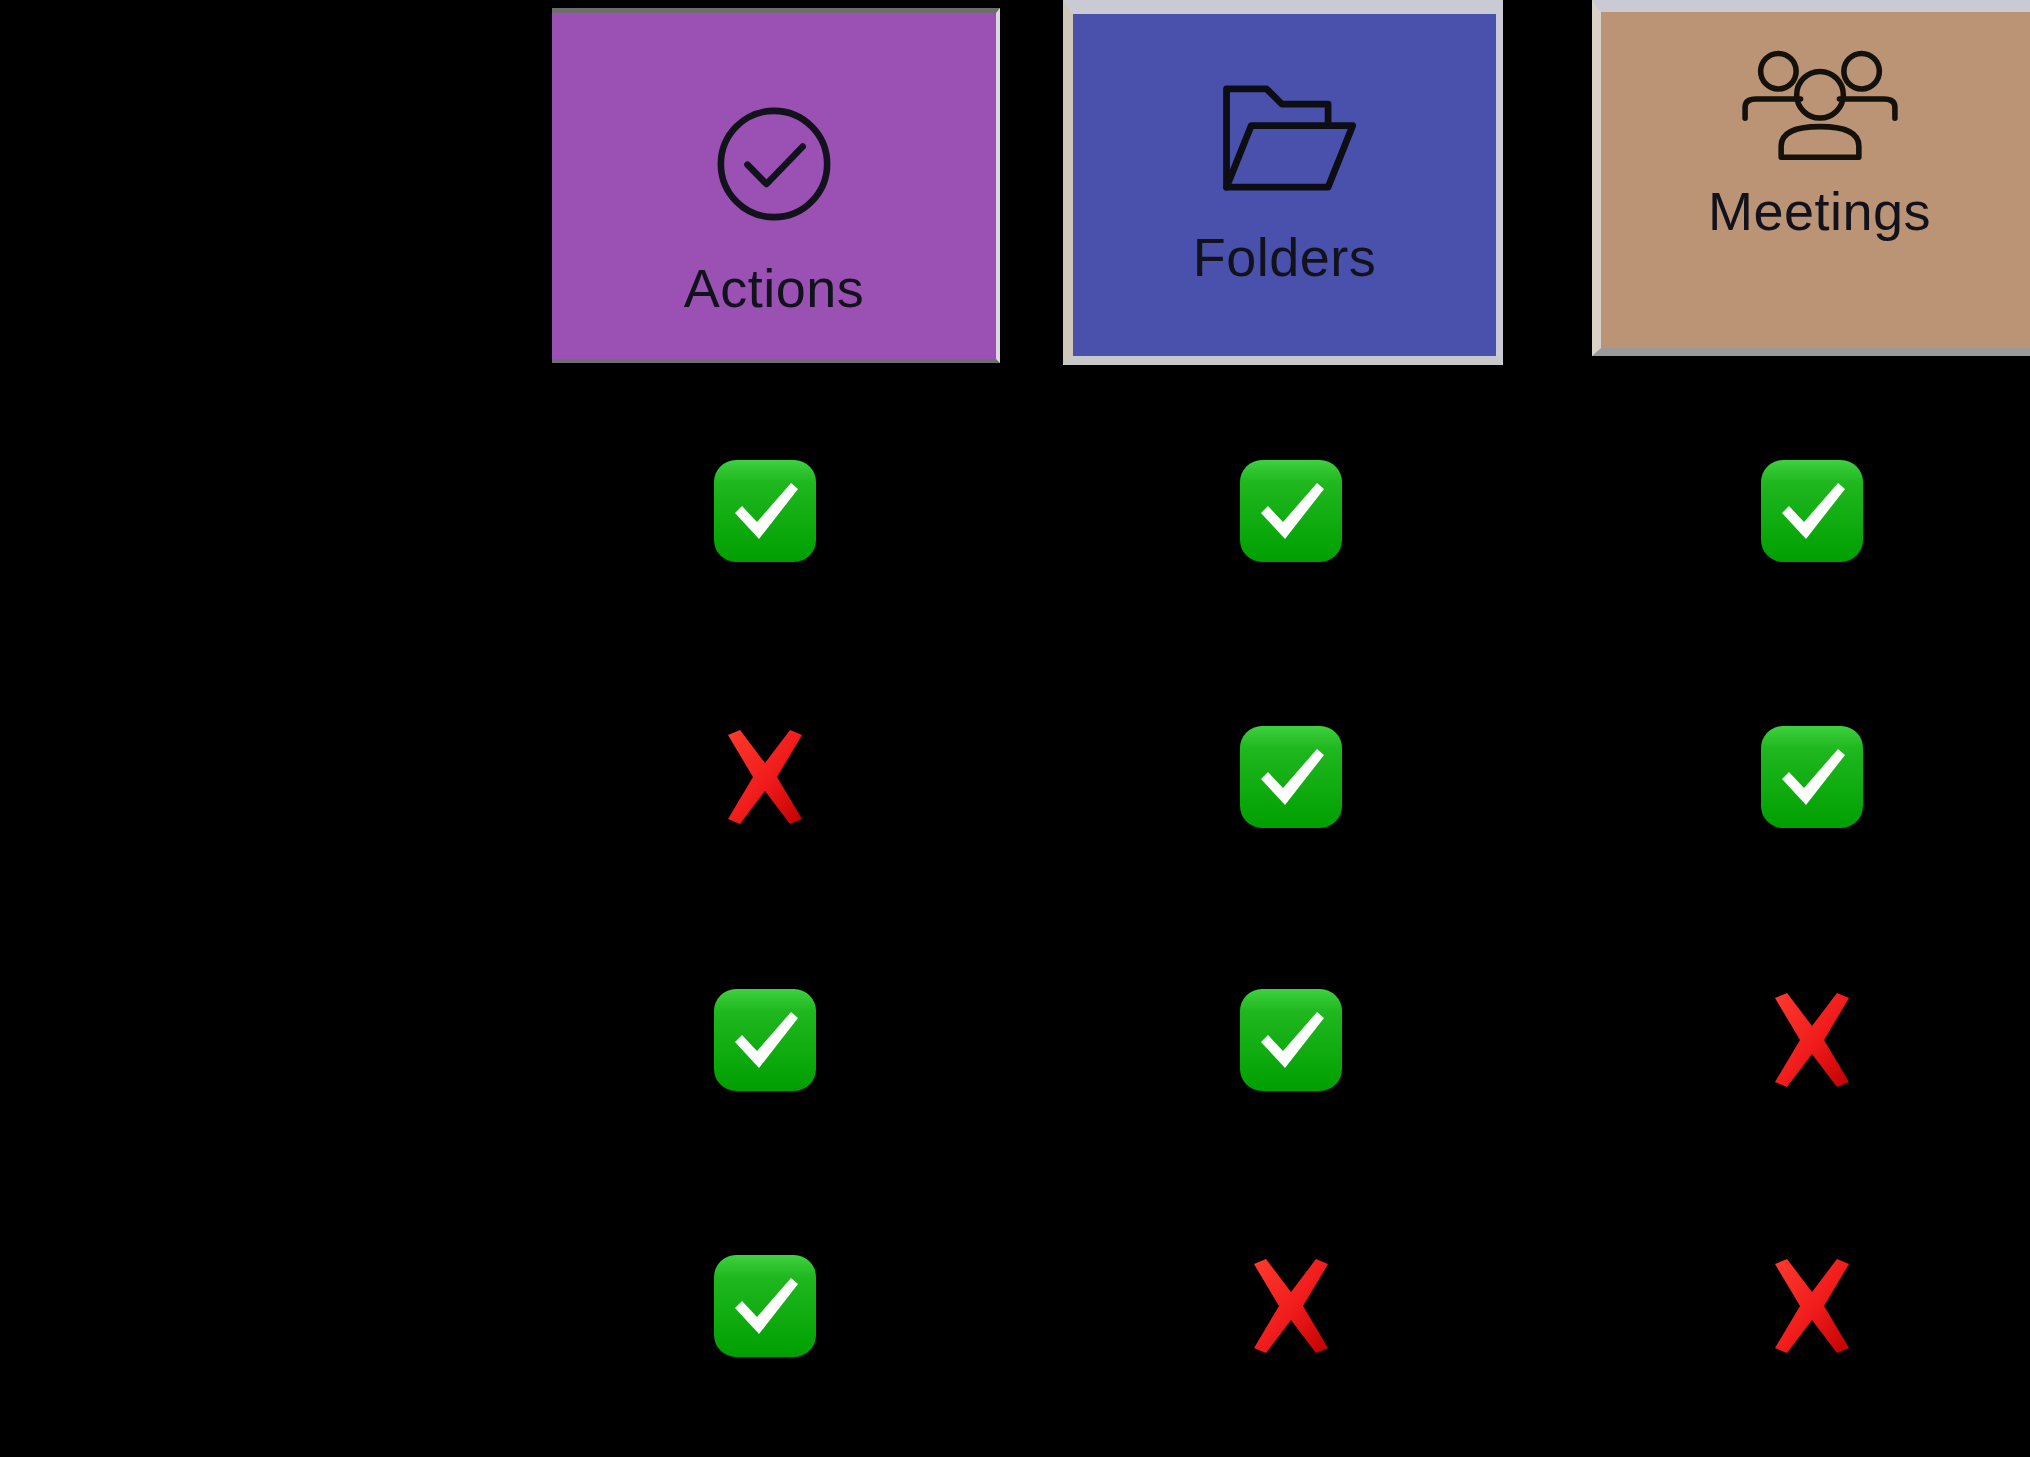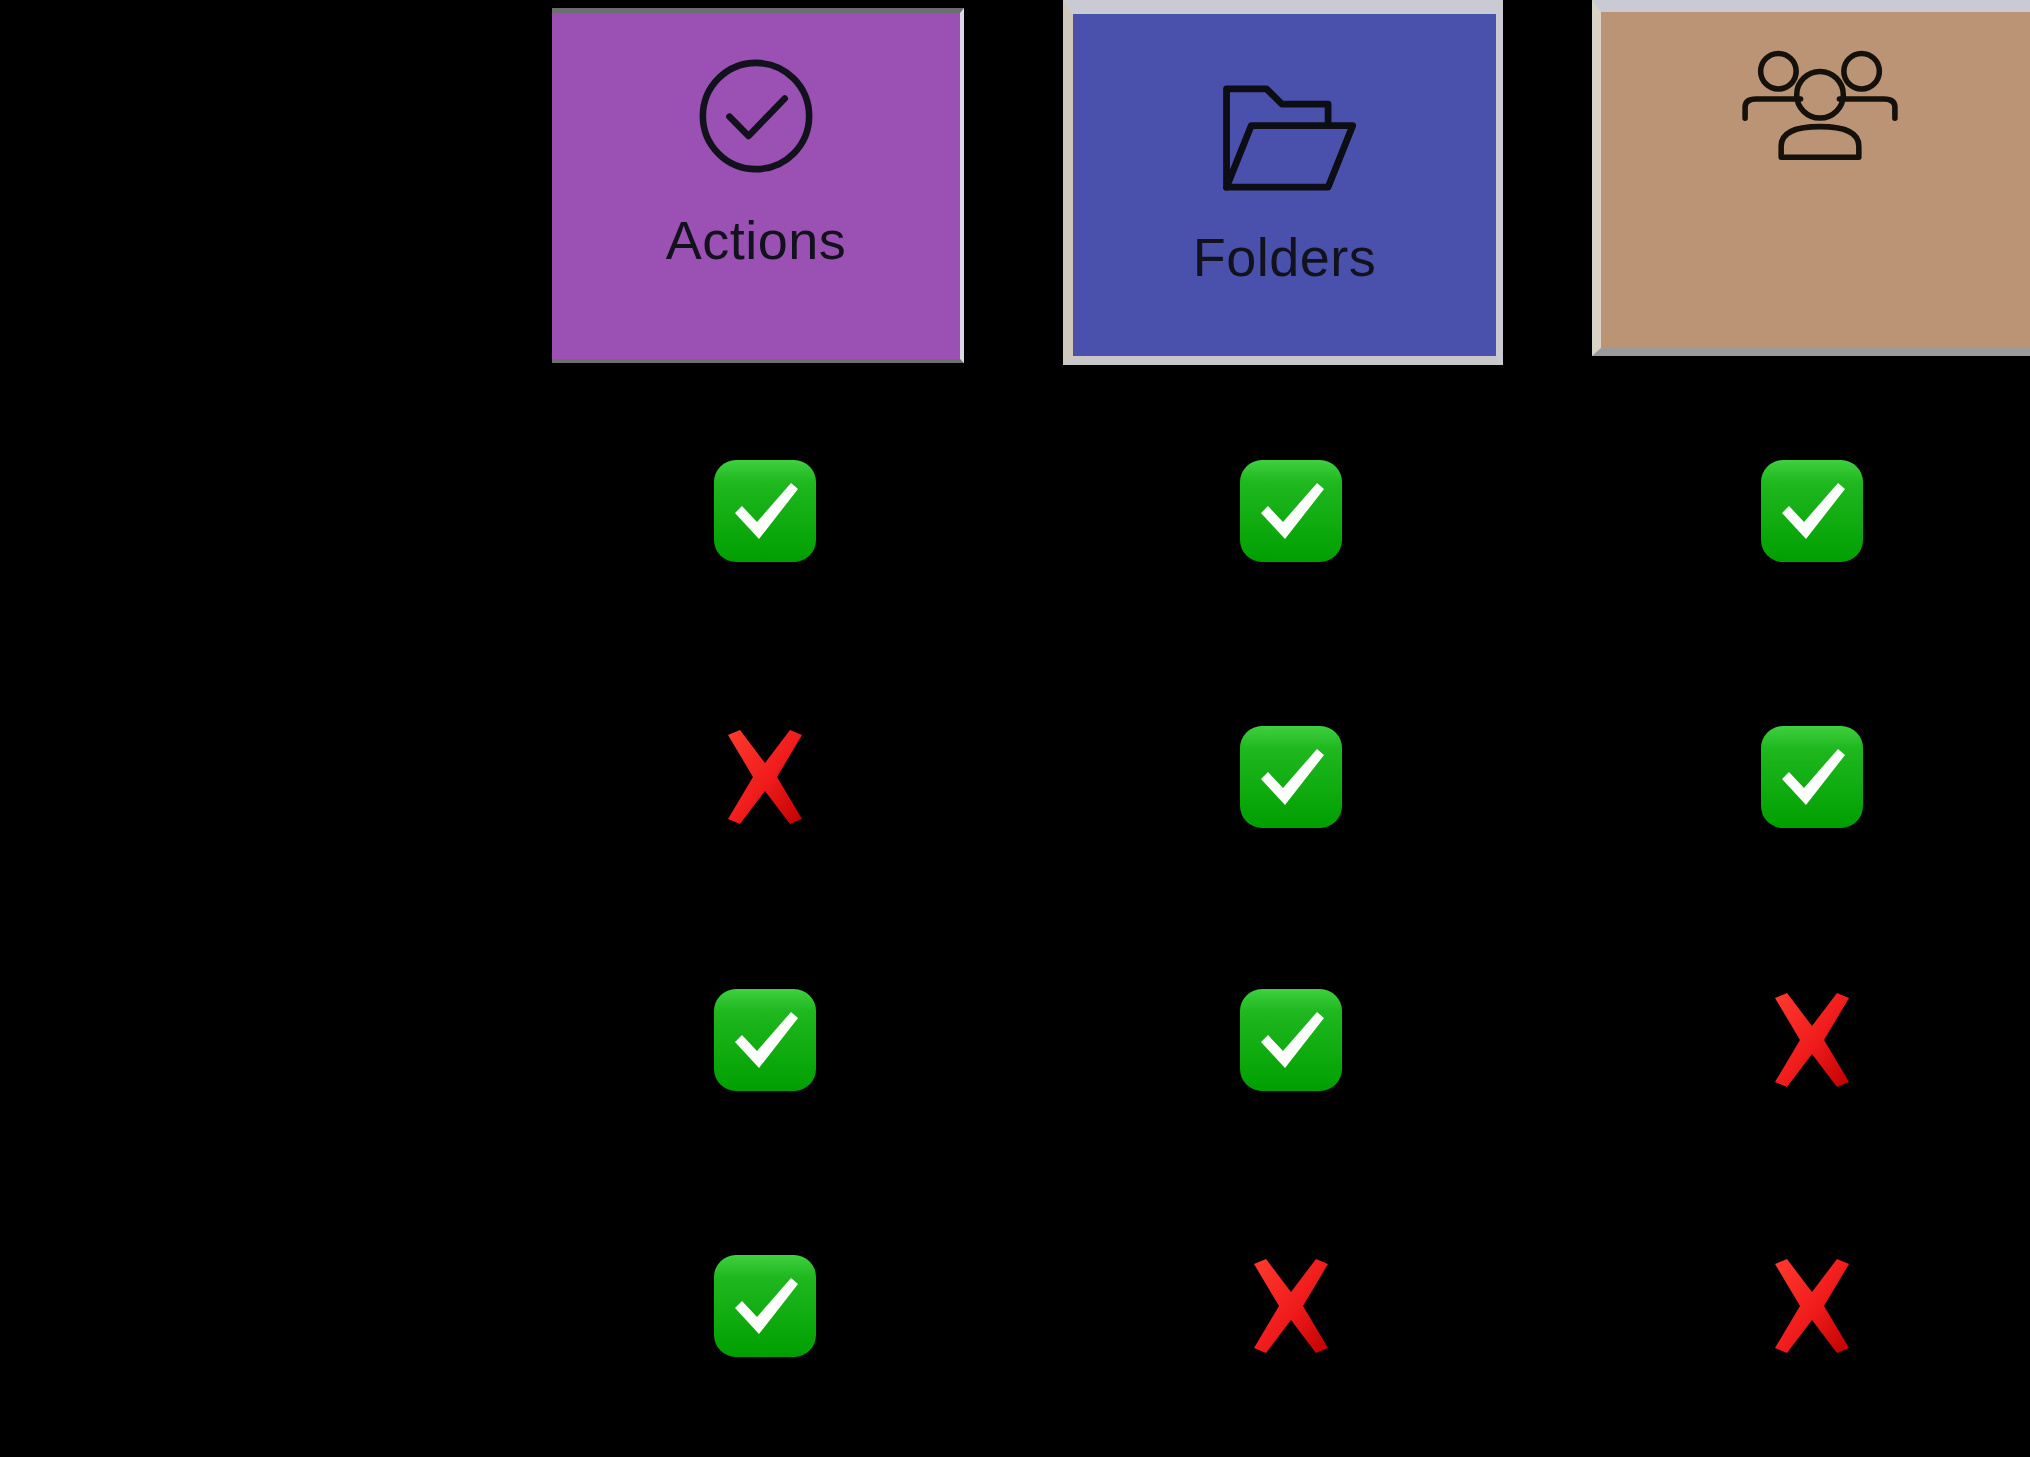--- a/index.html
+++ b/index.html
@@ -33,27 +33,27 @@
     font-weight: 400;
     color: #12121c;
     letter-spacing: 0.5px;
     white-space: nowrap;
   }
 
   
   #card-actions {
     left: 552px;
     top: 8px;
-    width: 412px;
+    width: 448px;
     height: 355px;
     background: #9b51b4;
     border-top: 5px solid #6d6d6d;
     border-right: 4px solid #d9d9e4;
     border-bottom: 4px solid #6f6f6f;
-    padding-top: 28px;
+    padding-top: 76px;
   }
   #card-actions .card-label { margin-top: 18px; }
 
   
   #card-folders {
     left: 1063px;
     top: 0px;
     width: 440px;
     height: 365px;
     background: #4a51ac;
@@ -117,20 +117,21 @@
   <span class="card-icon">
     <svg width="172" height="128" viewBox="0 0 62 46" fill="none" stroke="#14100c" stroke-width="2.0" stroke-linecap="round" stroke-linejoin="round">
       <circle cx="16" cy="9" r="6.4"></circle>
       <path d="M4 26 L4 22 Q4 19 8 19 L24 19"></path>
       <circle cx="46" cy="9" r="6.4"></circle>
       <path d="M58 26 L58 22 Q58 19 54 19 L38 19"></path>
       <circle cx="31" cy="17.5" r="8.4"></circle>
       <path d="M17 40 L17 36 Q17 29 31 29 Q45 29 45 36 L45 40 Z"></path>
     </svg>
   </span>
+  <span class="card-label">Meetings</span>
 </div>
 
 <div id="status-grid-root">
     <div class="status-cell" style="left: 709px; top: 455px;">
       <svg width="112" height="112" viewBox="0 0 112 112">
         <defs>
           <linearGradient id="gchk" x1="0" y1="0" x2="0" y2="1">
             <stop offset="0%" stop-color="#3fd03f"></stop>
             <stop offset="22%" stop-color="#1fb81f"></stop>
             <stop offset="100%" stop-color="#009f00"></stop>

